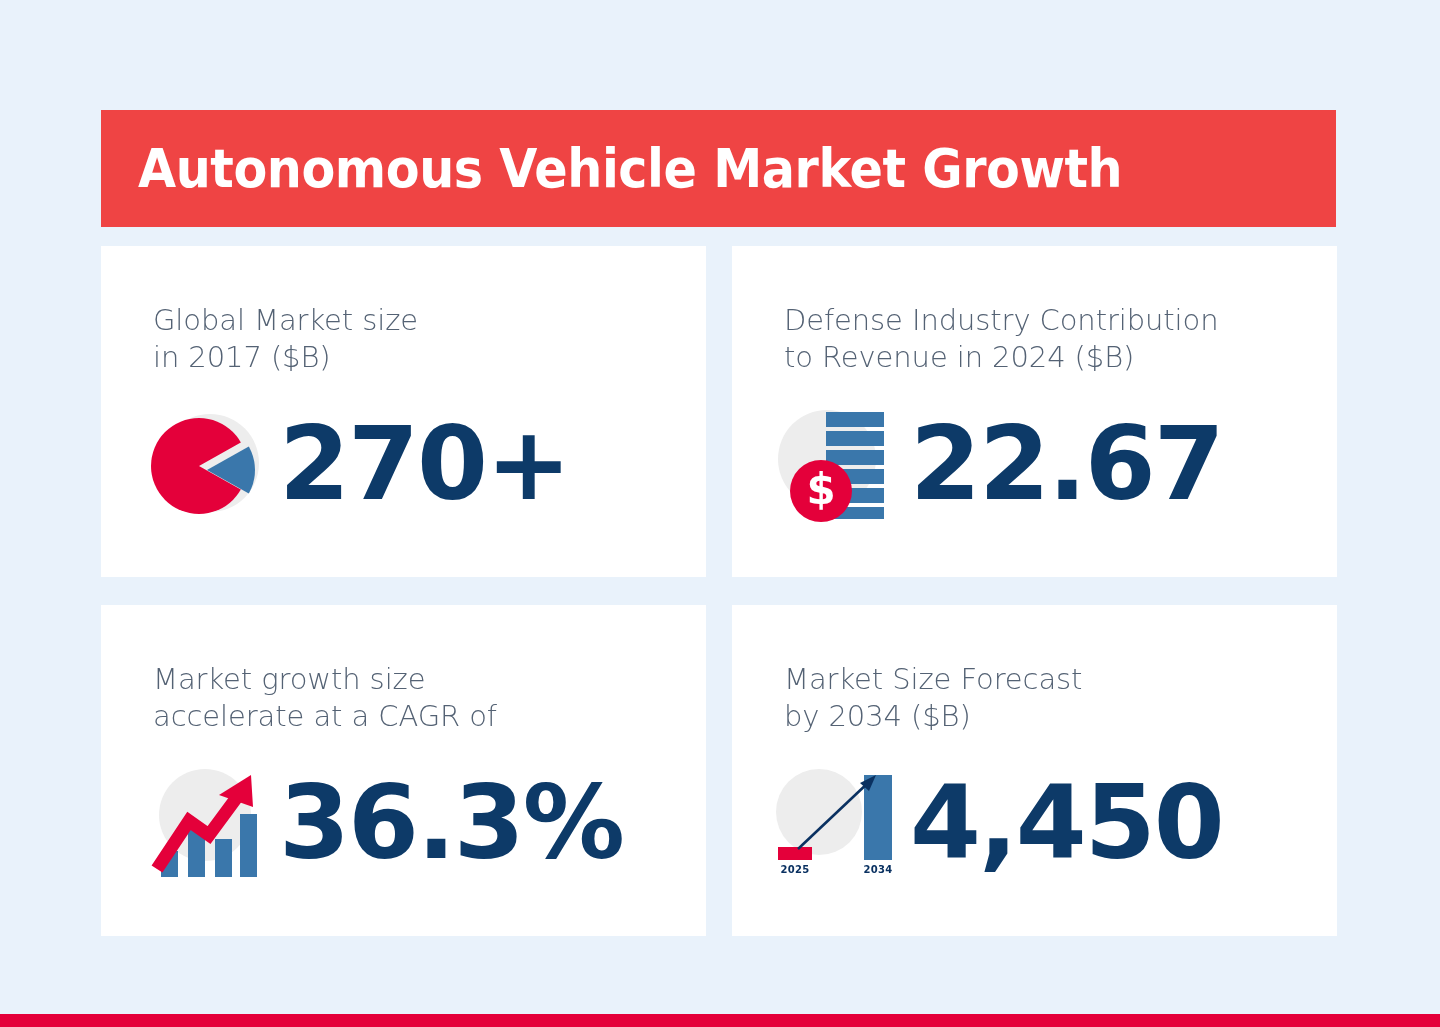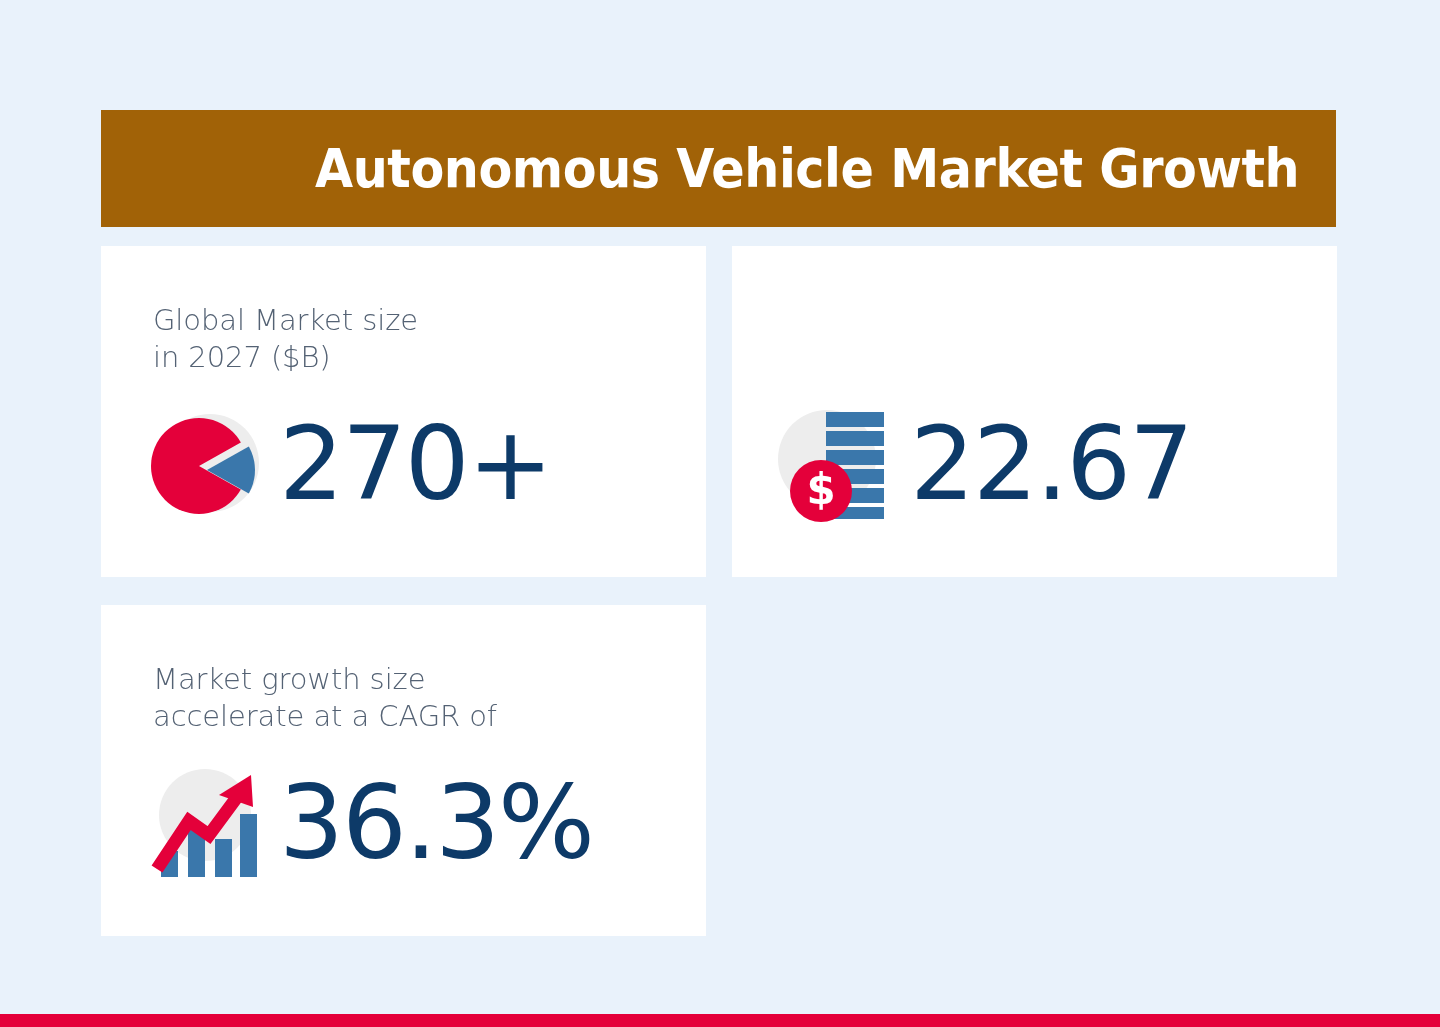--- a/index.html
+++ b/index.html
@@ -19,24 +19,24 @@
     inset: 0;
   }
 
   
   .title-bar {
     position: absolute;
     left: 101px;
     top: 110px;
     width: 1235px;
     height: 117px;
-    background: #a16207;
+    background: #ef4444;
     display: flex;
     align-items: center;
-    justify-content: flex-end;
+    justify-content: flex-start;
     box-sizing: border-box;
   }
   .title-text {
     color: #ffffff;
     font-family: "DejaVu Sans", sans-serif;
     font-weight: bold;
     font-size: 53px;
     letter-spacing: -0.5px;
     line-height: 1;
     text-align: center;
@@ -84,21 +84,21 @@
   }
   .card-icon {
     width: 118px;
     height: 120px;
     flex: 0 0 118px;
     position: relative;
   }
   .card-value {
     color: #0d3a68;
     font-family: "DejaVu Sans", sans-serif;
-    font-weight: normal;
+    font-weight: bold;
     font-size: 102px;
     line-height: 1;
     letter-spacing: -2px;
     white-space: nowrap;
   }
 
   
   .icon-circle-bg {
     position: absolute;
     background: #ededed;
@@ -219,34 +219,36 @@
 <div id="infographic">
 
   <div class="title-bar">
     <div class="title-text">Autonomous Vehicle Market Growth</div>
   </div>
 
   <div class="card-grid">
 
     <div class="card">
       <div class="card-label">Global Market size
-in 2027 ($B)</div>
+in 2017 ($B)</div>
       <div class="card-body">
         <div class="card-icon">
           <div class="pie-wrap">
             <div class="icon-circle-bg"></div>
             <div class="pie-main"></div>
             <div class="pie-slice"></div>
           </div>
         </div>
         <div class="card-value">270+</div>
       </div>
     </div>
 
     <div class="card">
+      <div class="card-label">Defense Industry Contribution
+to Revenue in 2024 ($B)</div>
       <div class="card-body">
         <div class="card-icon">
           <div class="coin-wrap">
             <div class="icon-circle-bg"></div>
             <div class="coin-bar b1"></div>
             <div class="coin-bar b2"></div>
             <div class="coin-bar b3"></div>
             <div class="coin-bar b4"></div>
             <div class="coin-bar b5"></div>
             <div class="coin-bar b6"></div>
@@ -273,18 +275,38 @@
             <svg class="growth-arrow" viewBox="0 0 118 118">
               <polyline points="10,104 42,56 62,70 96,24" fill="none" stroke="#e4003a" stroke-width="13" stroke-linejoin="miter" stroke-linecap="butt"></polyline>
               <polygon points="104,10 106,42 72,30" fill="#e4003a"></polygon>
             </svg>
           </div>
         </div>
         <div class="card-value">36.3%</div>
       </div>
     </div>
 
+    <div class="card">
+      <div class="card-label">Market Size Forecast
+by 2034 ($B)</div>
+      <div class="card-body">
+        <div class="card-icon">
+          <div class="forecast-wrap">
+            <div class="icon-circle-bg"></div>
+            <div class="fc-bar-small"></div>
+            <div class="fc-bar-big"></div>
+            <svg class="fc-arrow" viewBox="0 0 126 122">
+              <line x1="26" y1="86" x2="98" y2="18" stroke="#0a3161" stroke-width="2.6"></line>
+              <polygon points="104,12 88,20 97,28" fill="#0a3161"></polygon>
+            </svg>
+            <div class="fc-tick t2025">2025</div>
+            <div class="fc-tick t2034">2034</div>
+          </div>
+        </div>
+        <div class="card-value">4,450</div>
+      </div>
+    </div>
 
   </div>
 
   <div class="bottom-stripe"></div>
 
 </div>
 
 </body></html>

